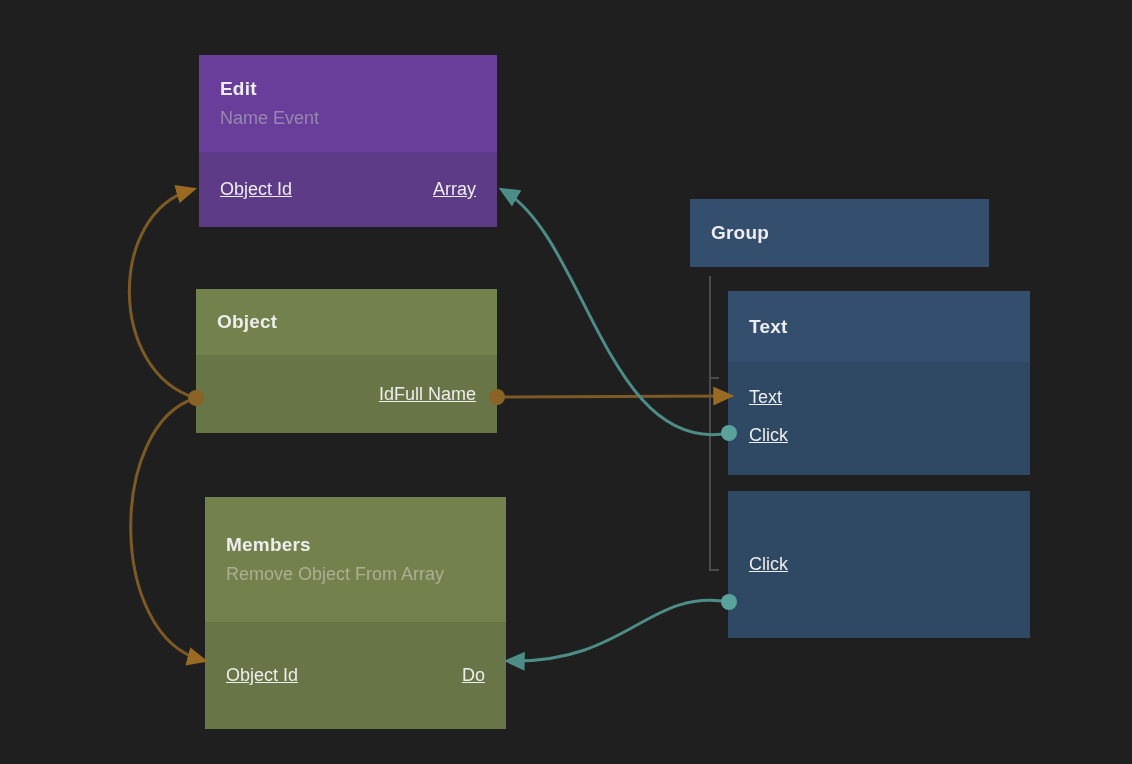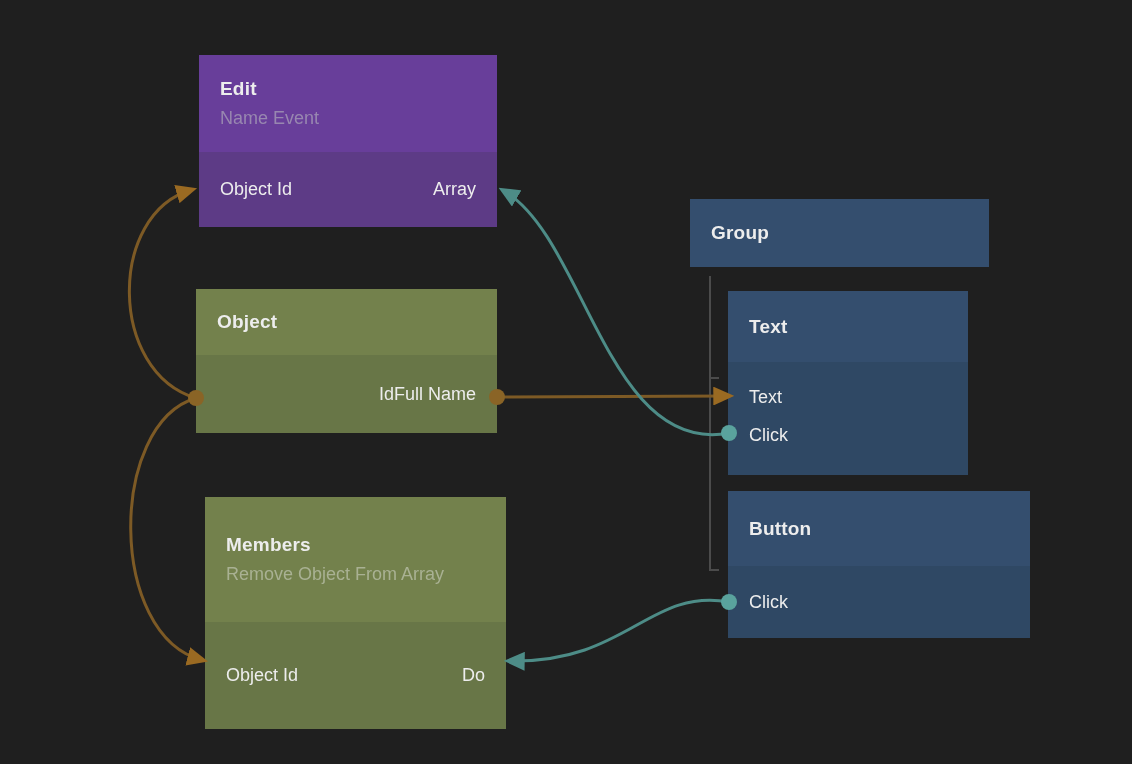--- a/index.html
+++ b/index.html
@@ -10,21 +10,21 @@
     -webkit-font-smoothing:antialiased;
   }
   #canvas{position:relative;width:1132px;height:764px;padding-left:36px;}
   #wires{position:absolute;left:0;top:0;width:1132px;height:764px;pointer-events:none;z-index:5;}
 
   .node{position:absolute;display:flex;flex-direction:column;z-index:2;}
   .node .hdr{display:flex;flex-direction:column;justify-content:center;padding:0 21px;box-sizing:border-box;}
   .node .body{display:flex;align-items:center;justify-content:space-between;padding:0 21px;box-sizing:border-box;flex:1;}
   .title{font-size:19px;font-weight:700;color:var(--title-text,#ededed);line-height:30px;letter-spacing:.2px;}
   .subtitle{font-size:18px;font-weight:400;line-height:29px;}
-  .port-label{font-size:18px;color:var(--title-text,#ededed);}
+  .port-label{font-size:18px;color:var(--title-text,#ededed);text-decoration:underline;}
 
   
   #node-edit{left:199px;top:55px;width:298px;height:172px;}
   #node-edit .hdr{height:97px;background:var(--purple-header,#683e9a);}
   #node-edit .body{background:var(--purple-body,#5d3b86);}
   #node-edit .subtitle{color:var(--purple-subtitle,#9887b0);}
 
   
   #node-object{left:196px;top:289px;width:301px;height:144px;}
   #node-object .hdr{height:66px;background:var(--olive-header,#73814c);}
@@ -34,21 +34,21 @@
   #node-members{left:205px;top:497px;width:301px;height:232px;}
   #node-members .hdr{height:125px;background:var(--olive-header,#73814c);}
   #node-members .body{background:var(--olive-body,#687647);}
   #node-members .subtitle{color:var(--olive-subtitle,#a9b193);}
 
   
   #node-group{left:690px;top:199px;width:299px;height:71px;}
   #node-group .hdr{height:68px;background:var(--blue-header,#344e6e);}
 
   
-  #node-text{left:728px;top:291px;width:240px;height:184px;}
+  #node-text{left:728px;top:291px;width:302px;height:184px;}
   #node-text .hdr{height:71px;background:var(--blue-header,#344e6e);}
   #node-text .body{flex-direction:column;align-items:stretch;justify-content:flex-start;padding-top:16px;background:var(--blue-body,#2f4864);}
   #node-text .port-row{height:38px;display:flex;align-items:center;}
 
   
   #node-button{left:728px;top:491px;width:302px;height:147px;}
   #node-button .hdr{height:75px;background:var(--blue-header,#344e6e);}
   #node-button .body{justify-content:flex-start;background:var(--blue-body,#2f4864);}
 
   .wire{fill:none;stroke-width:3px;}
@@ -109,23 +109,20 @@
       <div class="port-row">
         <span class="port-label">Text</span>
       </div>
       <div class="port-row">
         <span class="port-label">Click</span>
       </div>
     </div>
   </div>
 
   <div class="node" id="node-button">
-    <div class="hdr">
-      <div class="title">Button</div>
-    </div>
     <div class="body">
       <span class="port-label">Click</span>
     </div>
   </div>
 
   <svg id="wires" xmlns="http://www.w3.org/2000/svg" viewBox="0 0 1132 764">
     <defs>
       <marker id="arrow-orange" viewBox="0 0 10 9" refX="7" refY="4.5" markerWidth="7" markerHeight="6.3" orient="auto-start-reverse">
         <path d="M0,0 L10,4.5 L0,9 Z" fill="#9a6a22"></path>
       </marker>

